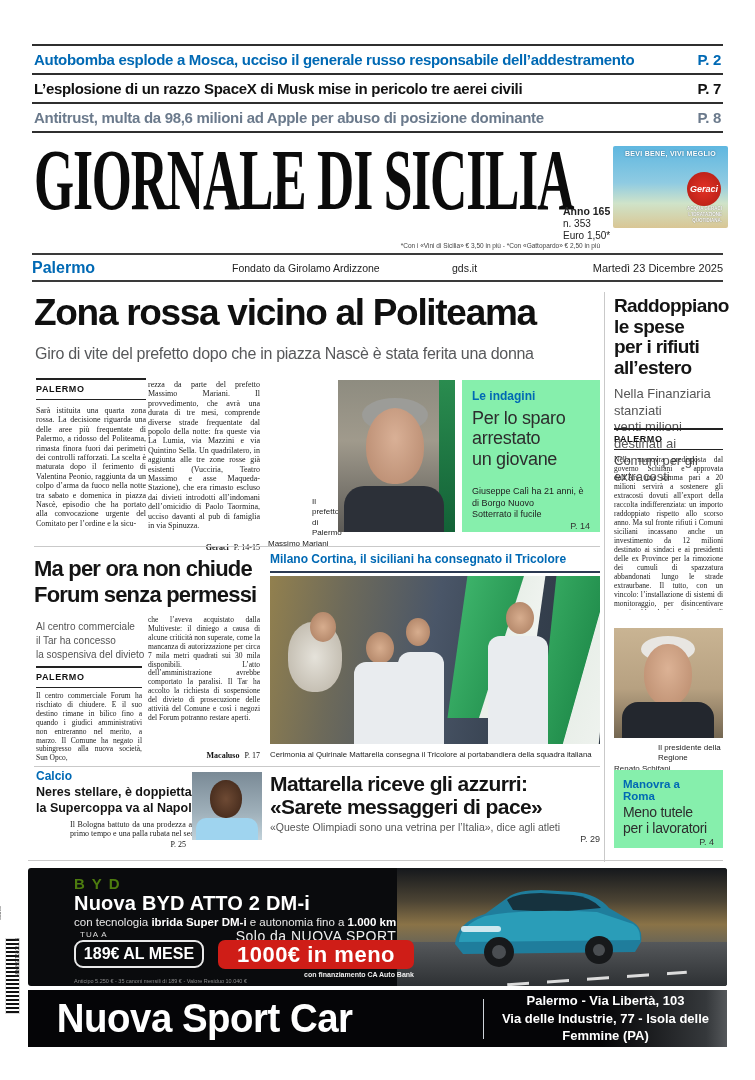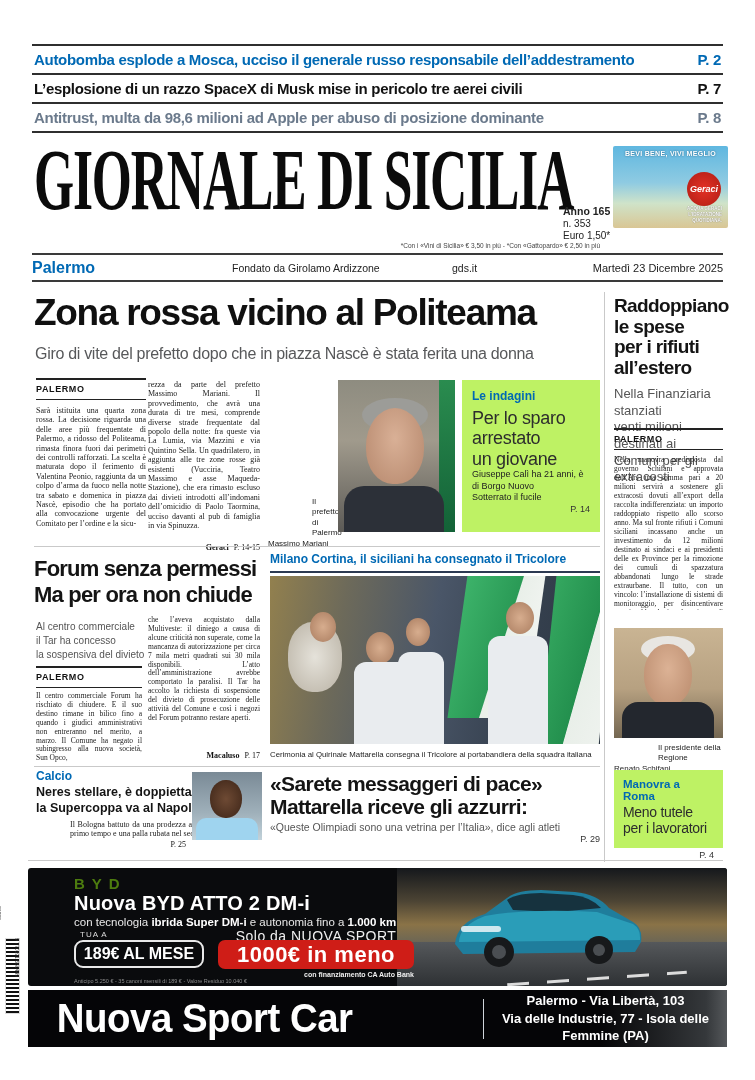--- a/index.html
+++ b/index.html
@@ -60,21 +60,21 @@
   .kicker { font-size:9px; font-weight:bold; letter-spacing:0.6px; color:#111;
     border-top:2px solid #222; border-bottom:1px solid #222; padding:4px 0 5px; }
   .bodytext { font-family:"Liberation Serif", serif; font-size:8px; line-height:9.4px;
     text-align:justify; color:#1a1a1a; overflow:hidden; }
   .byline { font-family:"Liberation Serif", serif; font-size:8px; text-align:right; color:#111; }
   .byline .nm { font-weight:bold; }
   .byline .pg { margin-left:5px; }
   .caption { font-size:8px; line-height:1.3; color:#222; }
   .caption .cb { font-weight:normal;padding-left:44px; }
   
-  .graybox { position:absolute; background:#bef264; padding:9px 10px; }
+  .graybox { position:absolute; background:#86efac; padding:9px 10px; }
   .box-kicker { font-size:12px; font-weight:bold; color:#0069b4; }
   .box-title { font-size:18px; line-height:1.13; color:#2d2d2d; letter-spacing:-0.3px; margin-top:5px; }
   .box-body { font-size:9px; line-height:1.3; color:#222; }
   .box-page { font-size:9px; color:#333; text-align:right; }
   
   .rc-title { position:absolute; left:614px; top:296px; width:120px;
     font-size:19px; font-weight:bold; line-height:1.08; letter-spacing:-0.6px; }
   .rc-title span, .line { display:block; }
   .rc-subhead { position:absolute; left:614px; top:386px; width:115px;
     font-size:13px; line-height:1.28; color:#555; }
@@ -254,21 +254,21 @@
     <div class="suit"></div>
   </div>
 
   <div class="graybox" style="left:462px; top:380px; width:138px; height:152px;">
     <div class="box-kicker">Le indagini</div>
     <div class="box-title">
       <span class="line">Per lo sparo</span>
       <span class="line">arrestato</span>
       <span class="line">un giovane</span>
     </div>
-    <div class="box-body" style="">
+    <div class="box-body" style="margin-top:17px;">
       <span class="line">Giuseppe Calì ha 21 anni, è di Borgo Nuovo</span>
       <span class="line">Sotterrato il fucile</span>
     </div>
     <div class="box-page">P. 14</div>
   </div>
 
   <div class="rule" style="left:604px; top:292px; width:1px; height:570px;"></div>
 
   <div class="rc-title">
     <span>Raddoppiano</span>
@@ -296,30 +296,30 @@
     <span class="line cb">Il presidente della Regione</span>
     <span class="line">Renato Schifani</span>
   </div>
 
   <div class="graybox" style="left:614px; top:770px; width:109px; height:78px; padding:8px 9px;">
     <div class="box-kicker" style="font-size:11.5px;">Manovra a Roma</div>
     <div class="box-title" style="font-size:14px; margin-top:3px;">
       <span class="line">Meno tutele</span>
       <span class="line">per i lavoratori</span>
     </div>
-    <div class="box-page" style="margin-top:13px;">P. 4</div>
+    <div class="box-page" style="margin-top:0;">P. 4</div>
   </div>
 
   <div class="rule" style="left:34px; top:546px; width:566px; height:1px;"></div>
   <div class="rule" style="left:34px; top:766px; width:566px; height:1px;"></div>
   <div class="rule" style="left:28px; top:860px; width:695px; height:1px;"></div>
 
   <div class="forum-title">
+    <span class="line">Ma per ora non chiude</span>
     <span class="line">Forum senza permessi</span>
-    <span class="line">Ma per ora non chiude</span>
   </div>
   <div class="forum-subhead">
     <span class="line">Al centro commerciale</span>
     <span class="line">il Tar ha concesso</span>
     <span class="line">la sospensiva del divieto</span>
   </div>
   <div class="abs kicker" style="left:36px; top:666px; width:106px;">PALERMO</div>
   <div class="abs bodytext" style="left:36px; top:692px; width:106px; height:72px; font-size:7.5px; line-height:8.9px;">Il centro commerciale Forum ha rischiato di chiudere. E il suo destino rimane in bilico fino a quando i giudici amministrativi non entreranno nel merito, a marzo. Il Comune ha negato il subingresso alla nuova società, Sun Opco,</div>
   <div class="abs bodytext" style="left:148px; top:616px; width:112px; height:134px; font-size:7.5px; line-height:8.9px;">che l’aveva acquistato dalla Multiveste: il diniego a causa di alcune criticità non superate, come la mancanza di autorizzazione per circa 7 mila metri quadrati sui 30 mila disponibili. L’atto dell’amministrazione avrebbe comportato la paralisi. Il Tar ha accolto la richiesta di sospensione del divieto di prosecuzione delle attività del Comune e così i negozi del Forum potranno restare aperti.</div>
   <div class="abs byline" style="left:148px; top:751px; width:112px;">
@@ -337,22 +337,22 @@
     <div class="head" style="left:236px; top:26px; width:28px; height:32px;"></div>
     <div class="jacket" style="left:84px; top:86px; width:56px; height:82px;"></div>
     <div class="jacket" style="left:128px; top:76px; width:46px; height:92px;"></div>
     <div class="jacket" style="left:218px; top:60px; width:60px; height:108px;"></div>
   </div>
   <div class="cortina-caption">
     <span class="cb">Cerimonia al Quirinale</span><span> Mattarella consegna il Tricolore ai portabandiera della squadra italiana</span>
   </div>
 
   <div class="matt-title">
+    <span class="line">Mattarella riceve gli azzurri:</span>
     <span class="line">«Sarete messaggeri di pace»</span>
-    <span class="line">Mattarella riceve gli azzurri:</span>
   </div>
   <div class="matt-subhead">«Queste Olimpiadi sono una vetrina per l’Italia», dice agli atleti</div>
   <div class="matt-page">P. 29</div>
 
   <div class="calcio-kicker">Calcio</div>
   <div class="calcio-title">
     <span class="line">Neres stellare, è doppietta:</span>
     <span class="line">la Supercoppa va al Napoli</span>
   </div>
   <div class="calcio-body bodytext" style="height:20px;margin-left:34px;">Il Bologna battuto da una prodezza a giro nel primo tempo e una palla rubata nel secondo.</div>

